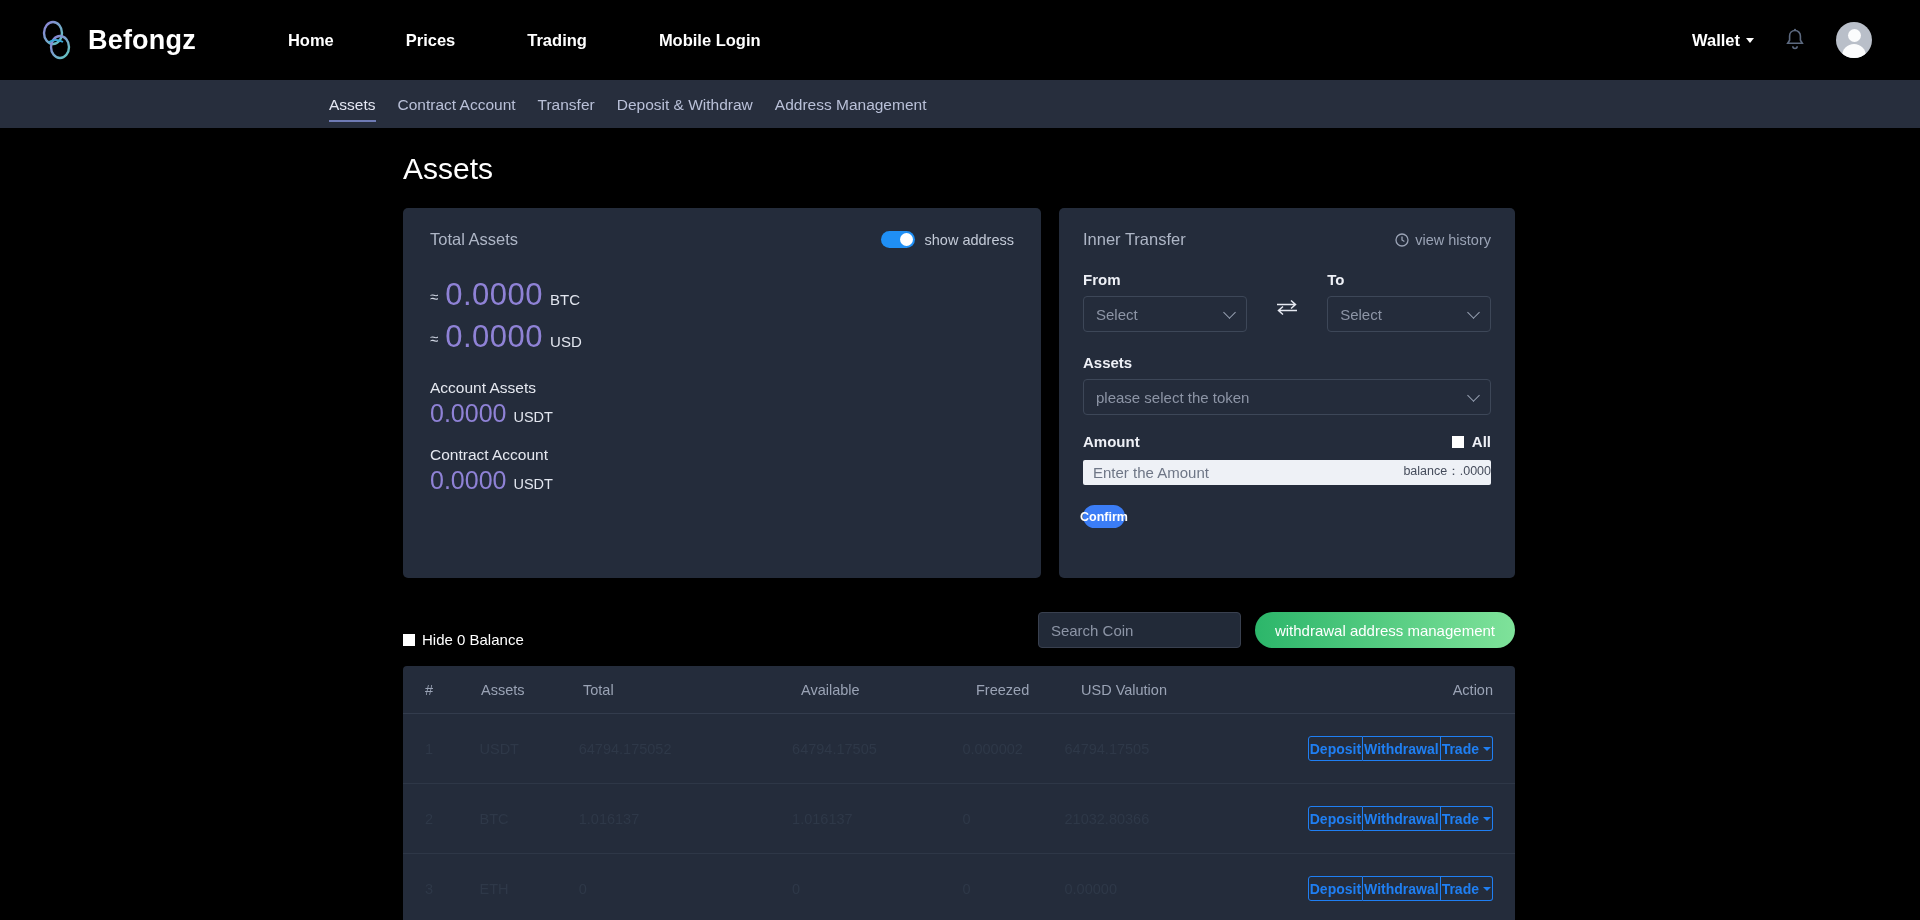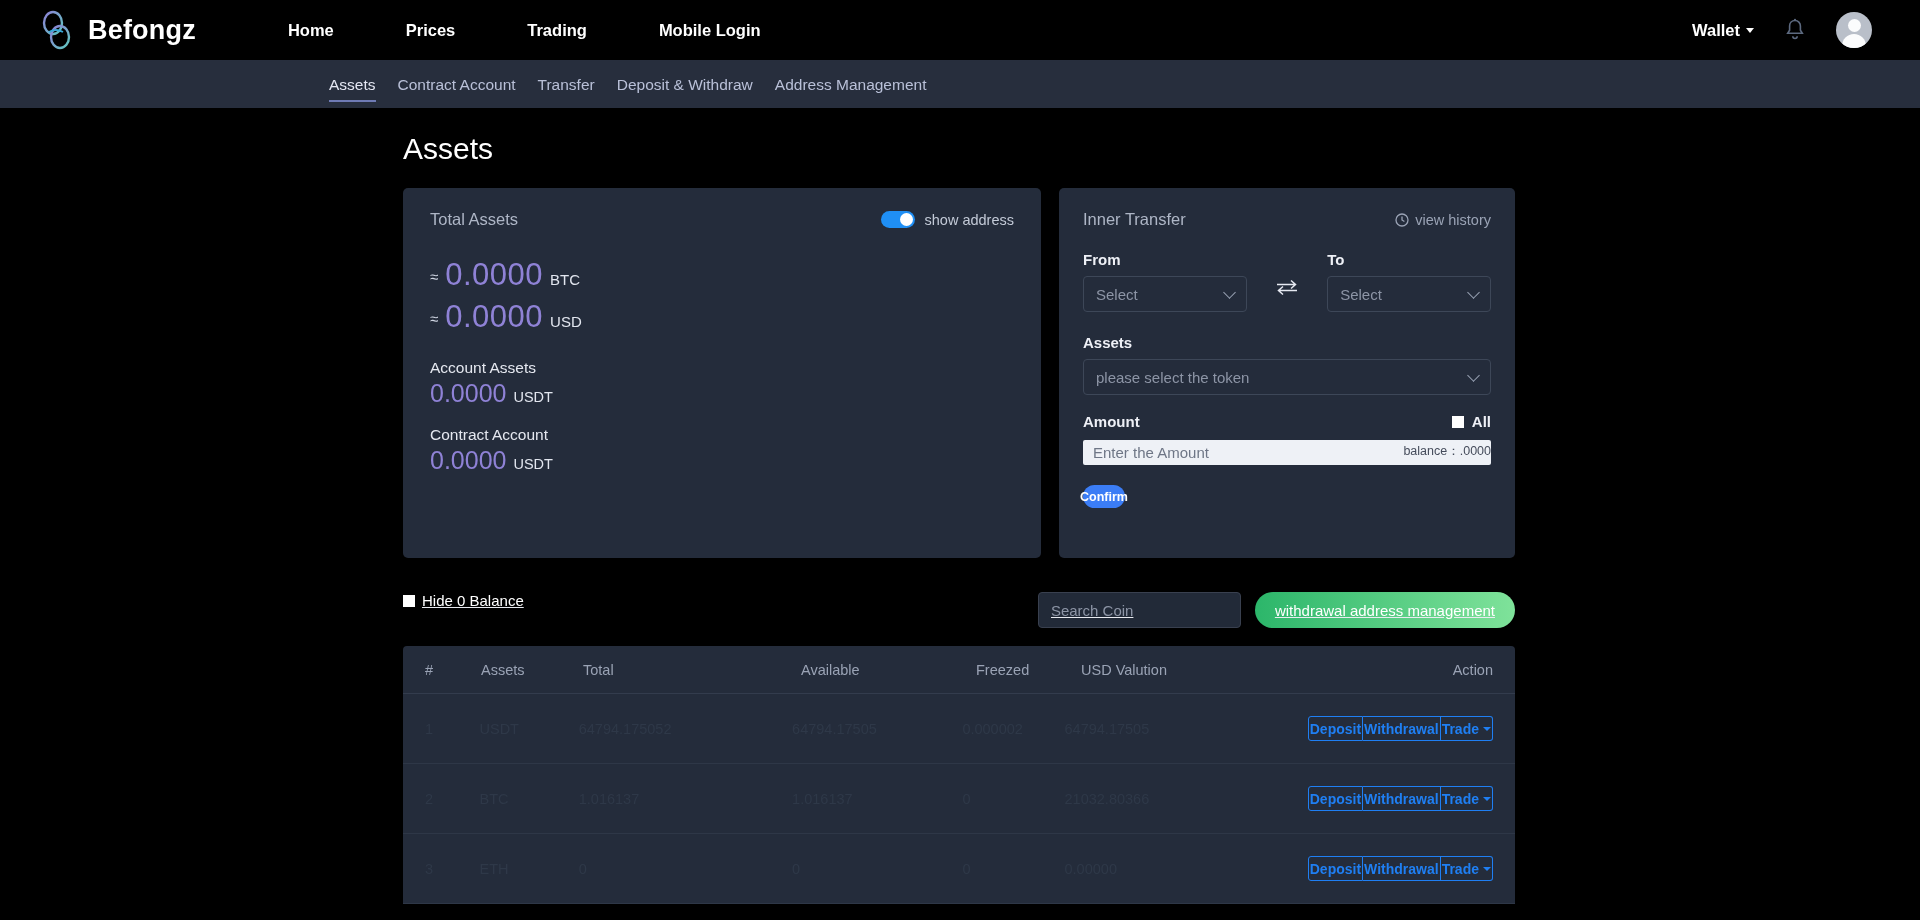--- a/index.html
+++ b/index.html
@@ -6,21 +6,21 @@
   html, body {
     width: 1920px; height: 920px;
     background: #000000;
     font-family: "Liberation Sans", sans-serif;
     color: #e8eaf0;
     overflow: hidden;
   }
 
   
   .topnav {
-    height: 60px;
+    height: 80px;
     background: #000000;
     display: flex;
     align-items: center;
     padding: 0 24px 0 40px;
   }
   .brand { display: flex; align-items: center; gap: 14px; margin-right: 60px; }
   .brand-mark { width: 34px; height: 40px; display:block; }
   .brand-name {
     font-size: 27px; font-weight: bold; color: #ffffff; letter-spacing: .2px;
   }
@@ -149,21 +149,21 @@
     margin-top: 20px; width: 42px; height: 23px; border-radius: 12px;
     background: #3b7df6; border: 0; cursor: pointer;
     font-size: 12.5px; font-weight: bold; color: #ffffff;
     display:flex; align-items:center; justify-content:center;
     overflow: visible; white-space: nowrap;
   }
 
   
   .toolbar {
     margin: 34px 0 0 403px; width: 1112px;
-    display:flex; align-items:flex-start;text-decoration:underline;
+    display:flex; align-items:flex-end;
   }
   .hide0 { display:flex; align-items:center; gap: 7px; cursor:pointer; }
   .hide0-label { font-size: 15px; color:#ffffff; }
   .toolbar-right { margin-left:auto; display:flex; align-items:center; gap: 14px; }
   .search-coin {
     width: 203px; height: 36px; background:#222a38; border:1px solid #39404f;
     border-radius: 4px; padding: 0 12px; font-size: 15px; color:#cfd5e2;
     font-family: "Liberation Sans", sans-serif;
   }
   .search-coin::placeholder { color: #8d95a6; }

